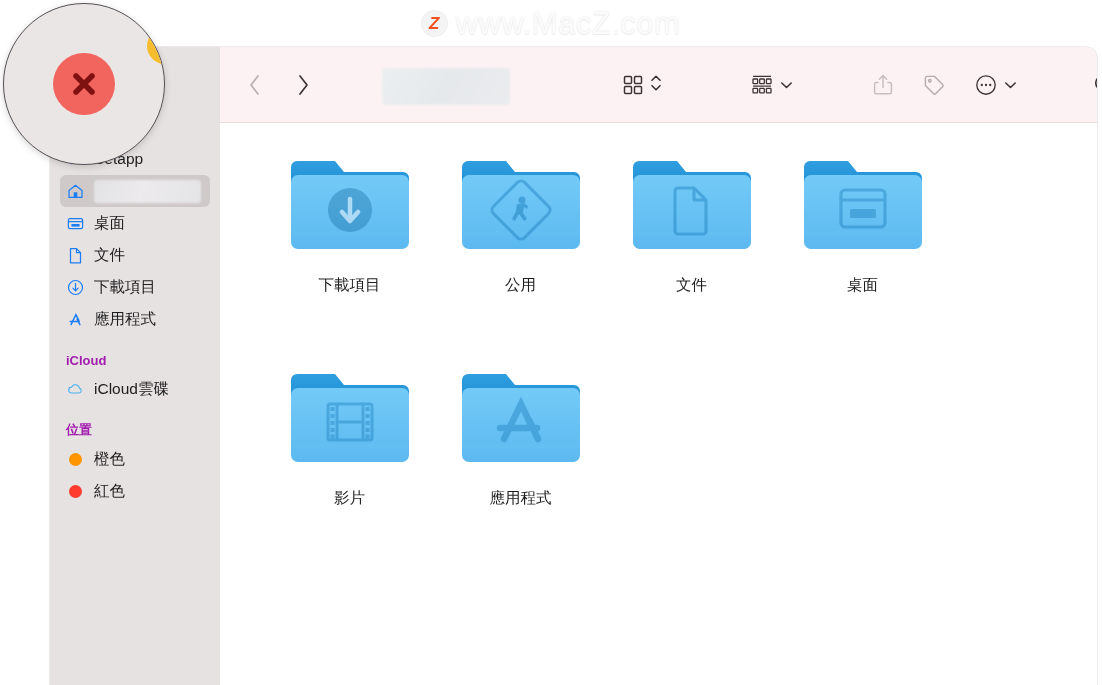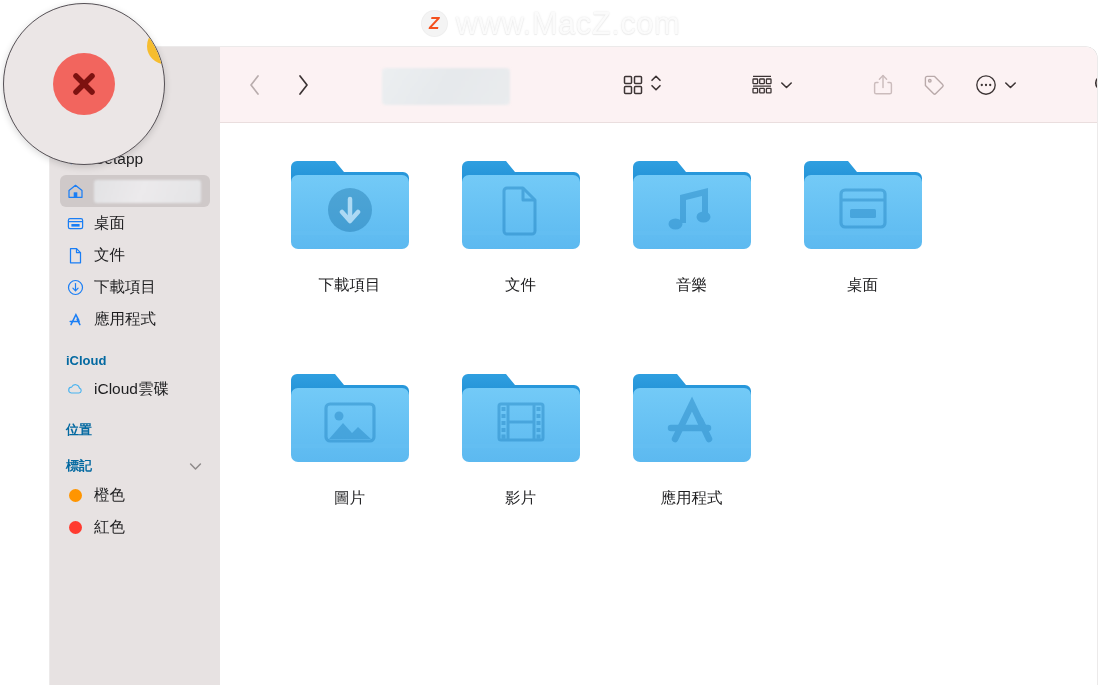--- a/index.html
+++ b/index.html
@@ -57,21 +57,21 @@
   .blur-label{
     width:107px;height:23px;border-radius:3px;
     background:linear-gradient(110deg,#e2e2e4,#eceaec 45%,#e4e4e6);
     filter:blur(1.1px);
   }
 
   .side-header{
     display:flex;align-items:center;justify-content:space-between;
     padding:0 18px 0 16px;height:22px;margin-top:14px;margin-bottom:2px;
   }
-  .side-header .ttl{font-size:13px;color:#0369a1;font-weight:600;text-align:center;}
+  .side-header .ttl{font-size:13px;color:#a21caf;font-weight:600;text-align:center;}
   .side-header .chev{color:#8e8a8a;font-size:13px;}
 
   .tagdot{width:13px;height:13px;border-radius:50%;display:block;}
 
   
   #toolbar{
     position:absolute;left:170px;top:0;width:877px;height:76px;
     background:#fcf2f3;
     border-top-right-radius:11px;
     border-bottom:1px solid #eadede;
@@ -231,28 +231,20 @@
             <path d="M5.6 14.2a3.1 3.1 0 0 1 .35-6.18 4.3 4.3 0 0 1 8.2 1.1 2.6 2.6 0 0 1-.5 5.08 Z" stroke-linejoin="round"></path>
           </svg>
         </span>
         <span class="side-label">iCloud雲碟</span>
       </div>
 
       <div class="side-header">
         <span class="ttl">位置</span>
       </div>
 
-      <div class="side-header">
-        <span class="ttl">標記</span>
-        <span class="chev">
-          <svg width="13" height="9" viewBox="0 0 13 9" fill="none" stroke="#8e8a8a" stroke-width="1.5" stroke-linecap="round" stroke-linejoin="round">
-            <path d="M1.6 2 L6.5 7 L11.4 2"></path>
-          </svg>
-        </span>
-      </div>
       <div class="side-row">
         <span class="side-ico">
           <span class="tagdot" style="background:#ff9500"></span>
         </span>
         <span class="side-label">橙色</span>
       </div>
       <div class="side-row">
         <span class="side-ico">
           <span class="tagdot" style="background:#ff3b30"></span>
         </span>
@@ -371,83 +363,70 @@
             </g>
             <g stroke="#bfe4fa" stroke-width="4.5" fill="none" stroke-linecap="round" stroke-linejoin="round" opacity=".85">
               <line x1="62" y1="44" x2="62" y2="64"></line>
               <path d="M54 57 L62 66 L70 57"></path>
             </g>
           </svg>
         </div>
         <div class="item-label">下載項目</div>
       </div>
 
+      <div class="item">
+        <div class="folder-wrap">
+          <svg width="124" height="100" viewBox="0 0 124 100">
+            <path d="M3 12a6 6 0 0 1 6-6h38l9 11h59a6 6 0 0 1 6 6v10H3Z" fill="url(#ftab)"></path>
+            <rect x="3" y="20" width="118" height="74" rx="7" fill="url(#fbody)"></rect>
+            <rect x="3" y="76" width="118" height="4" fill="#66c0f3" opacity=".55"></rect>
+            <g opacity=".45" stroke="#1d7fbe" stroke-width="3" fill="none">
+              <rect x="40" y="33" width="44" height="44" rx="5" transform="rotate(45 62 55)"></rect>
+            </g>
+            <g opacity=".5" fill="#1d7fbe">
+              <circle cx="63" cy="45" r="3.6"></circle>
+              <path d="M60 49 l5 -1 4 3 -1 3 -3 -2 -1 6 4 6 -3 2 -5 -7 -4 7 -3 -2 4 -8 1 -7z"></path>
+            </g>
+          </svg>
+        </div>
+        <div class="item-label">公用</div>
+      </div>
 
       <div class="item">
         <div class="folder-wrap">
           <svg width="124" height="100" viewBox="0 0 124 100">
             <path d="M3 12a6 6 0 0 1 6-6h38l9 11h59a6 6 0 0 1 6 6v10H3Z" fill="url(#ftab)"></path>
             <rect x="3" y="20" width="118" height="74" rx="7" fill="url(#fbody)"></rect>
             <rect x="3" y="76" width="118" height="4" fill="#66c0f3" opacity=".55"></rect>
             <g opacity=".45" stroke="#1d7fbe" stroke-width="3" fill="none" stroke-linejoin="round">
               <path d="M48 33 h16 l12 12 v31 a3 3 0 0 1 -3 3 H48 a3 3 0 0 1 -3 -3 V36 a3 3 0 0 1 3 -3Z"></path>
               <path d="M64 33 v12 h12"></path>
             </g>
           </svg>
         </div>
         <div class="item-label">文件</div>
       </div>
 
-      <div class="item">
-        <div class="folder-wrap">
-          <svg width="124" height="100" viewBox="0 0 124 100">
-            <path d="M3 12a6 6 0 0 1 6-6h38l9 11h59a6 6 0 0 1 6 6v10H3Z" fill="url(#ftab)"></path>
-            <rect x="3" y="20" width="118" height="74" rx="7" fill="url(#fbody)"></rect>
-            <rect x="3" y="76" width="118" height="4" fill="#66c0f3" opacity=".55"></rect>
-            <g opacity=".42" fill="#1d7fbe">
-              <path d="M50 68 V40 l28 -7 v25 h-6 V41 l-16 4 v23 z"></path>
-              <ellipse cx="45.5" cy="69" rx="7" ry="5.5"></ellipse>
-              <ellipse cx="73.5" cy="62" rx="7" ry="5.5"></ellipse>
-            </g>
-          </svg>
-        </div>
-        <div class="item-label">音樂</div>
-      </div>
 
       <div class="item">
         <div class="folder-wrap">
           <svg width="124" height="100" viewBox="0 0 124 100">
             <path d="M3 12a6 6 0 0 1 6-6h38l9 11h59a6 6 0 0 1 6 6v10H3Z" fill="url(#ftab)"></path>
             <rect x="3" y="20" width="118" height="74" rx="7" fill="url(#fbody)"></rect>
             <rect x="3" y="76" width="118" height="4" fill="#66c0f3" opacity=".55"></rect>
             <g opacity=".42" stroke="#1d7fbe" stroke-width="3.2" fill="none">
               <rect x="40" y="35" width="44" height="37" rx="4"></rect>
               <line x1="40" y1="45" x2="84" y2="45"></line>
               <rect x="49" y="54" width="26" height="9" rx="1.5" fill="#1d7fbe" stroke="none"></rect>
             </g>
           </svg>
         </div>
         <div class="item-label">桌面</div>
       </div>
 
-      <div class="item">
-        <div class="folder-wrap">
-          <svg width="124" height="100" viewBox="0 0 124 100">
-            <path d="M3 12a6 6 0 0 1 6-6h38l9 11h59a6 6 0 0 1 6 6v10H3Z" fill="url(#ftab)"></path>
-            <rect x="3" y="20" width="118" height="74" rx="7" fill="url(#fbody)"></rect>
-            <rect x="3" y="76" width="118" height="4" fill="#66c0f3" opacity=".55"></rect>
-            <g opacity=".42">
-              <rect x="38" y="36" width="48" height="37" rx="4" fill="none" stroke="#1d7fbe" stroke-width="3.2"></rect>
-              <circle cx="51" cy="48" r="4.5" fill="#1d7fbe"></circle>
-              <path d="M41 71 l14 -16 9 10 6 -6 13 12 z" fill="#1d7fbe"></path>
-            </g>
-          </svg>
-        </div>
-        <div class="item-label">圖片</div>
-      </div>
 
       <div class="item">
         <div class="folder-wrap">
           <svg width="124" height="100" viewBox="0 0 124 100">
             <path d="M3 12a6 6 0 0 1 6-6h38l9 11h59a6 6 0 0 1 6 6v10H3Z" fill="url(#ftab)"></path>
             <rect x="3" y="20" width="118" height="74" rx="7" fill="url(#fbody)"></rect>
             <rect x="3" y="76" width="118" height="4" fill="#66c0f3" opacity=".55"></rect>
             <g opacity=".42" stroke="#1d7fbe" stroke-width="3" fill="none">
               <rect x="40" y="36" width="44" height="36" rx="2"></rect>
               <line x1="49" y1="36" x2="49" y2="72"></line>

